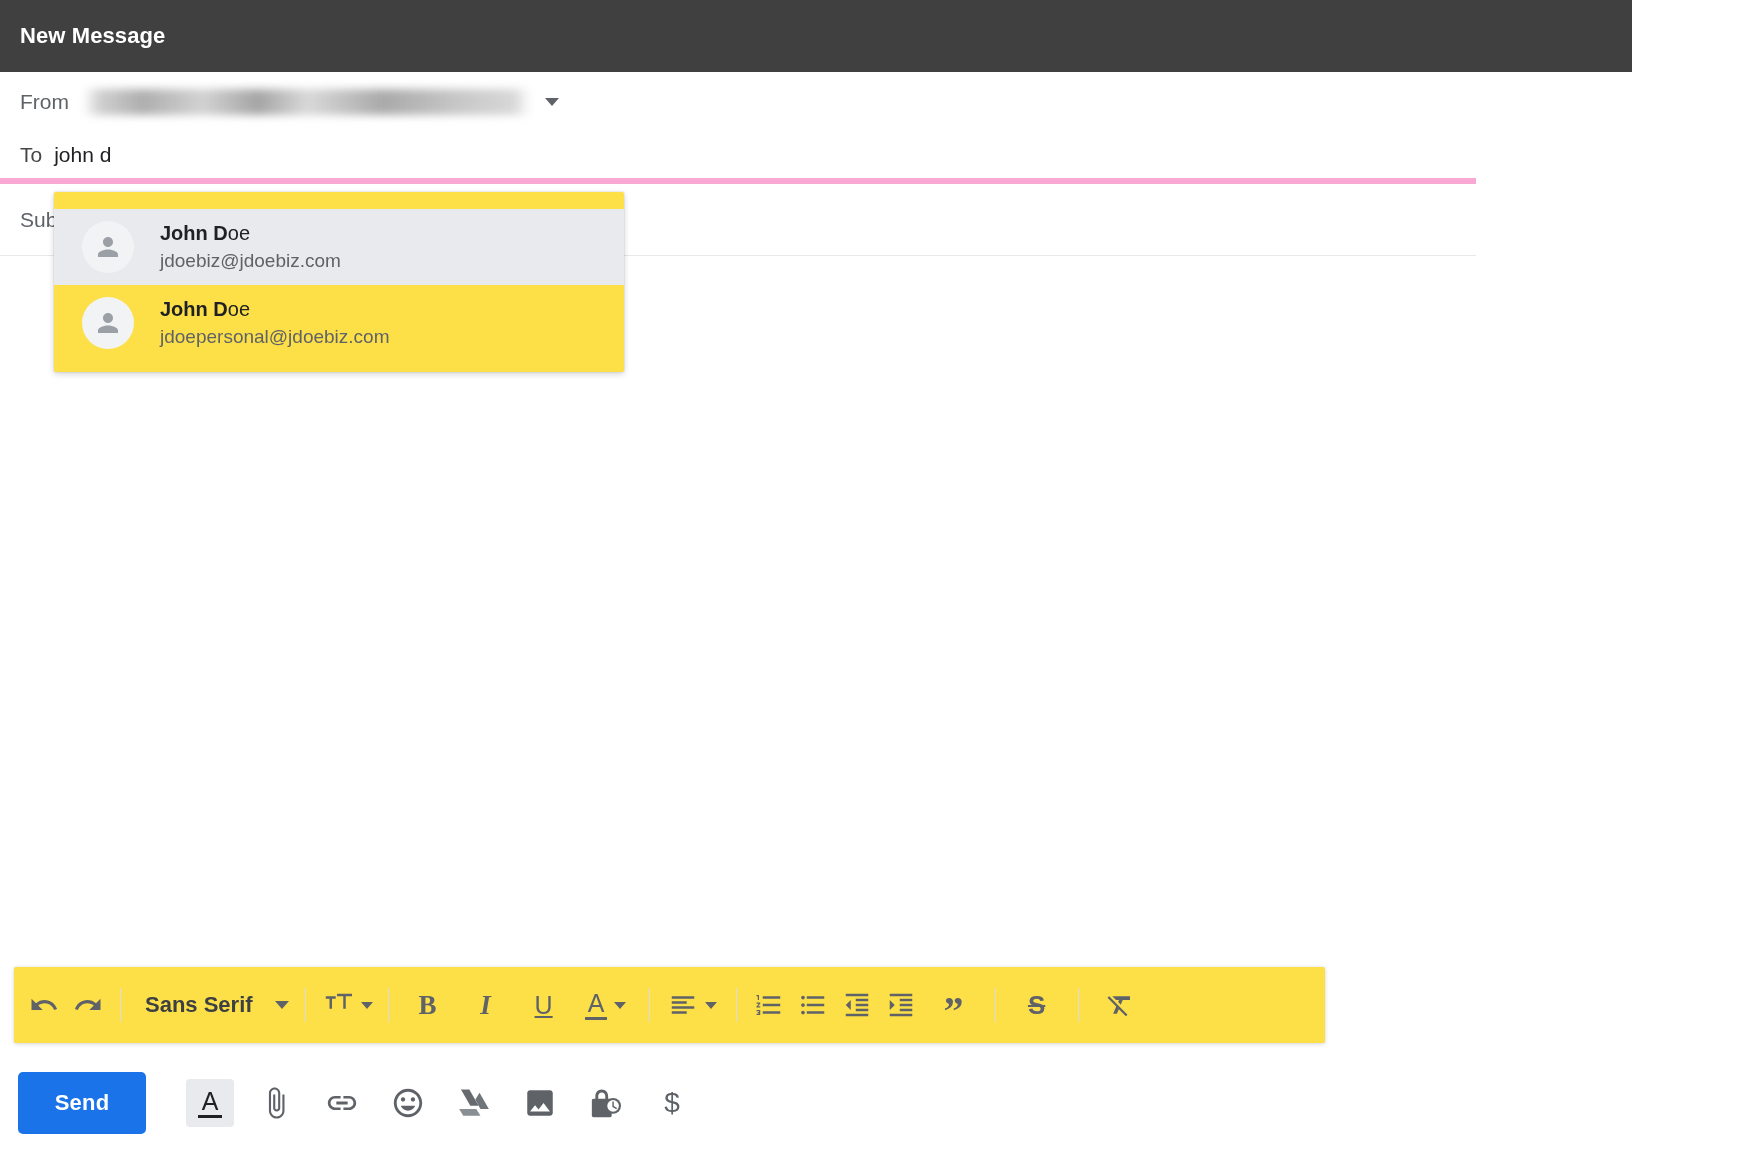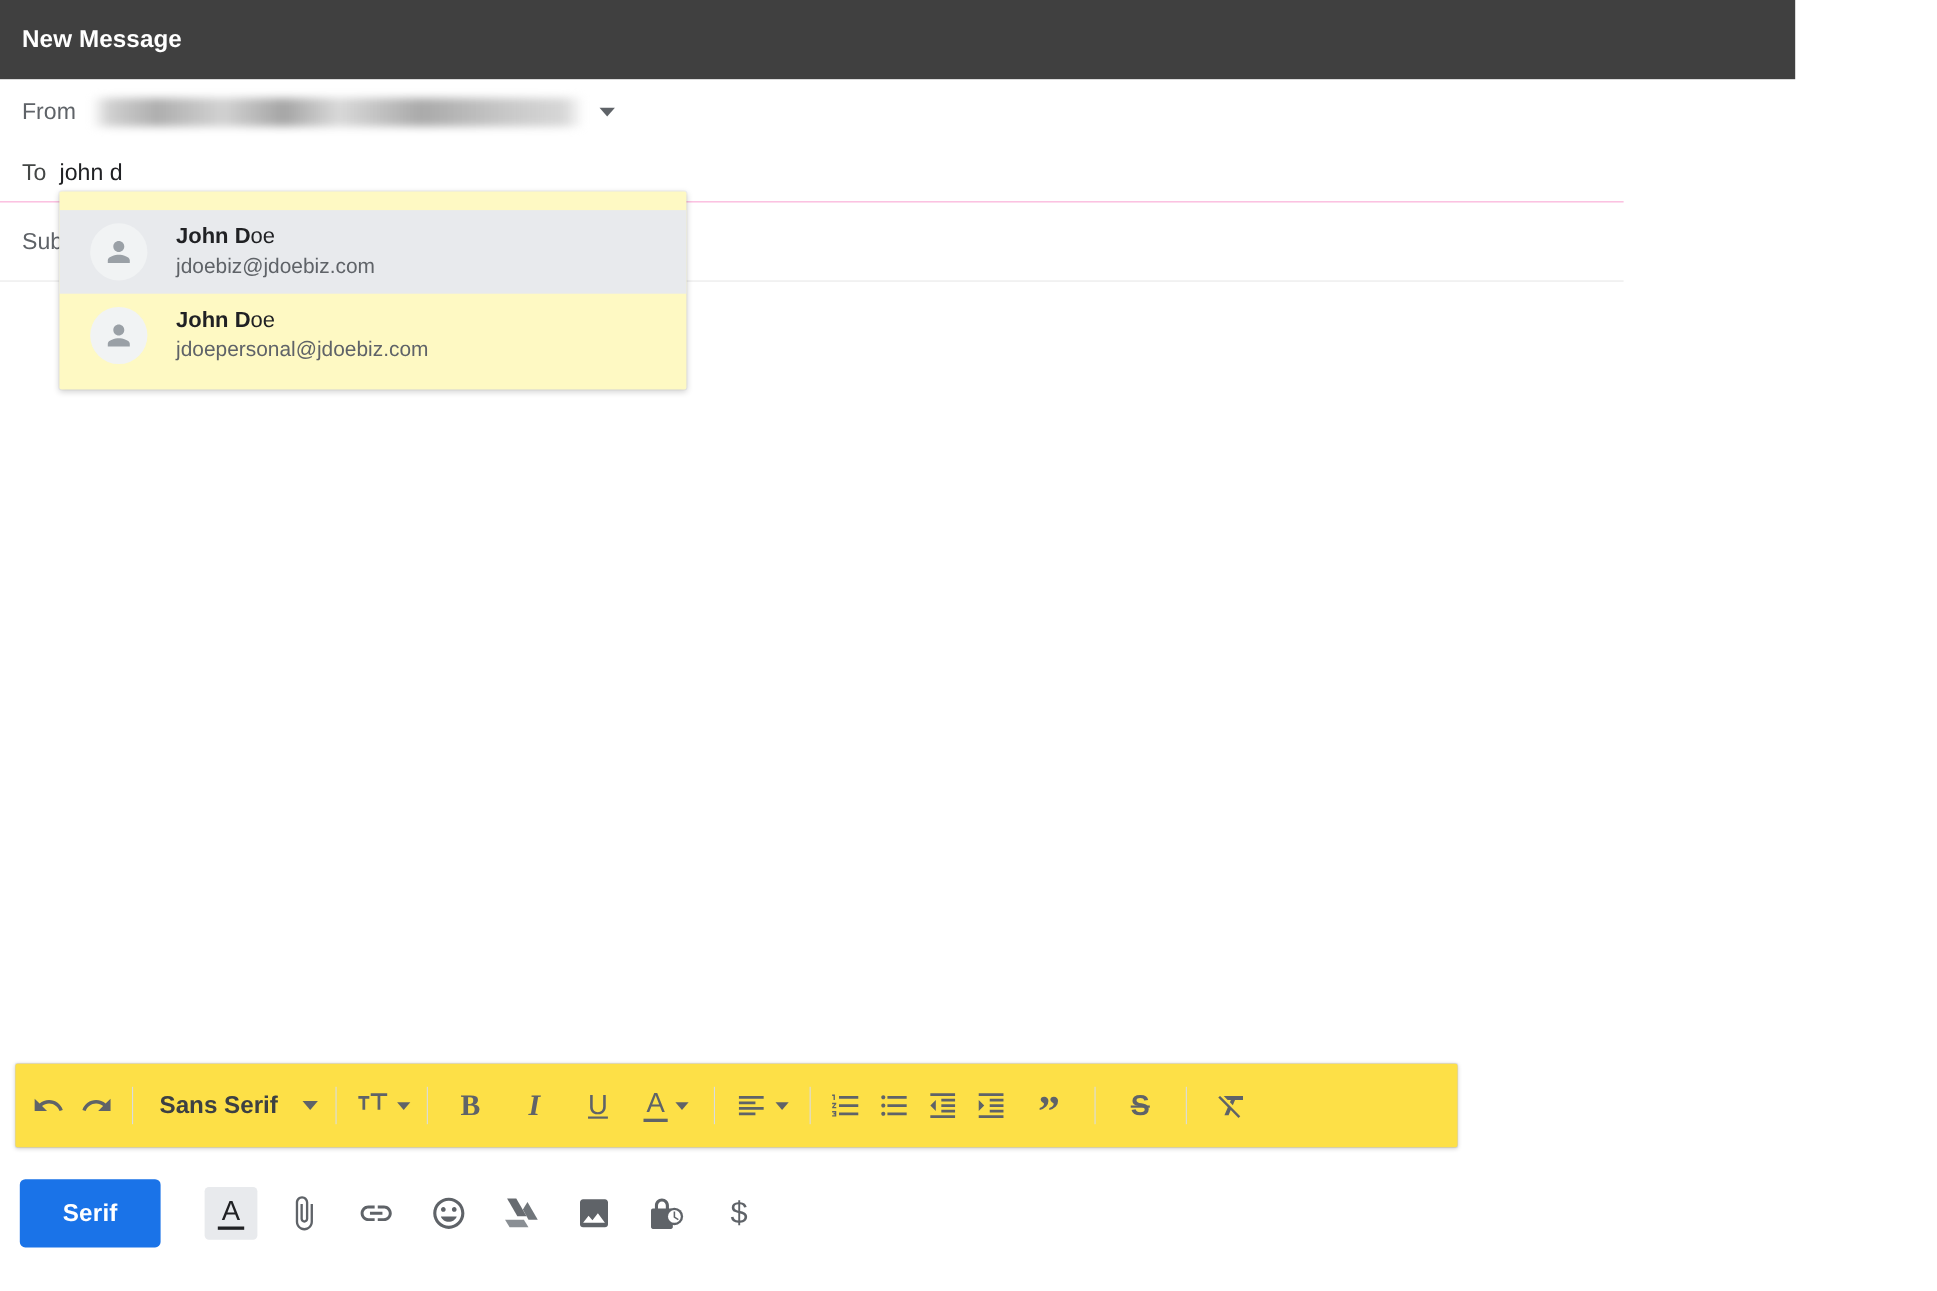--- a/index.html
+++ b/index.html
@@ -42,21 +42,21 @@
   }
   .field-row {
     position: relative;
     display: flex;
     align-items: center;
     padding-left: 20px;
     box-sizing: border-box;
     width: 1476px;
   }
   .row-from { height: 60px; }
-  .row-to   { height: 52px; border-bottom: 1px solid #f9a8d4; }
+  .row-to   { height: 52px; border-bottom: 6px solid #f9a8d4; }
   .row-subject { height: 72px; border-bottom: 1px solid #e8e8e8; }
 
   .field-label {
     color: #5f6368;
     font-size: 21px;
     font-weight: normal;
     white-space: nowrap;
   }
   .field-label.dark { color: #444746; }
 
@@ -90,23 +90,23 @@
   .to-value {
     margin-left: 12px;
     color: #202124;
     font-size: 21px;
   }
 
   
   .suggest-popup {
     position: absolute;
     left: 54px;
-    top: 174px;
+    top: 192px;
     width: 570px;
-    background: #fef9c3;
+    background: #fde047;
     border-radius: 2px;
     box-shadow: 0 2px 6px rgba(0,0,0,0.18), 0 0 0 1px rgba(0,0,0,0.04);
     padding-top: 17px;
     padding-bottom: 11px;
     z-index: 20;
   }
   .suggest-item {
     display: flex;
     align-items: center;
     height: 76px;
@@ -404,21 +404,21 @@
     <svg width="32" height="30" viewBox="0 0 24 24">
         <path fill="#5f6368" d="M3.27 5L2 6.27l6.97 6.97L6.5 19h3l1.57-3.66L16.73 21 18 19.73 3.55 5.27 3.27 5zM6 5v.18L8.82 8h2.4l-.72 1.68 2.1 2.1L14.21 8H20V5H6z"></path>
       </svg>
   </div>
 
 </div>
 
 <div class="action-bar">
 
   <div class="send-btn">
-    <span>Serif</span>
+    <span>Send</span>
   </div>
 
   <div class="act-icon active first">
     <span class="formatA">
       <span class="glyph">A</span>
       <span class="bar"></span>
     </span>
   </div>
 
   <div class="act-icon">

